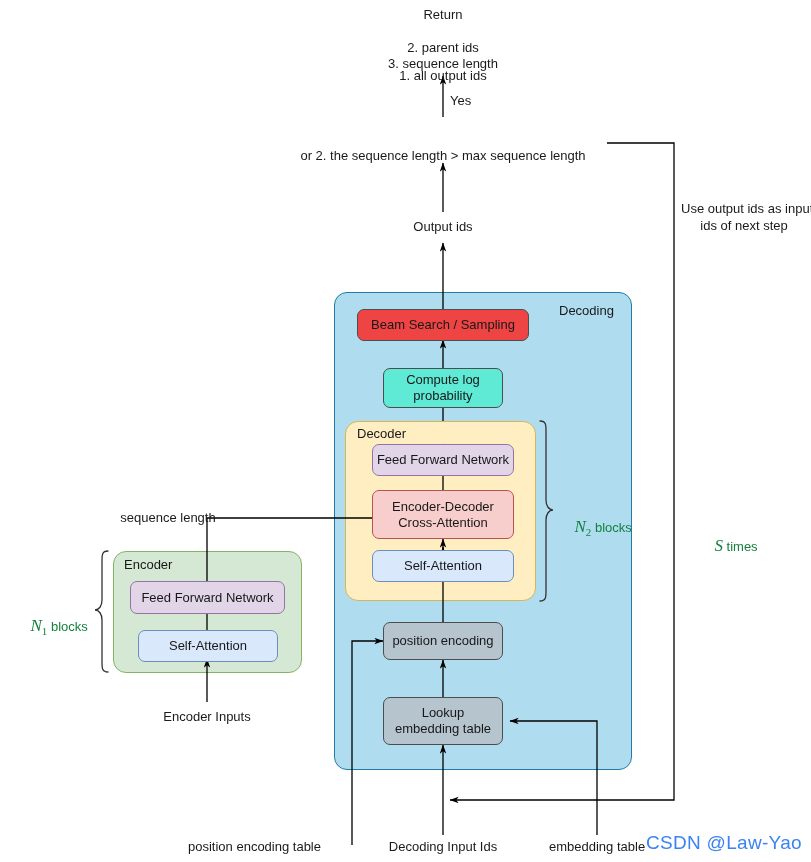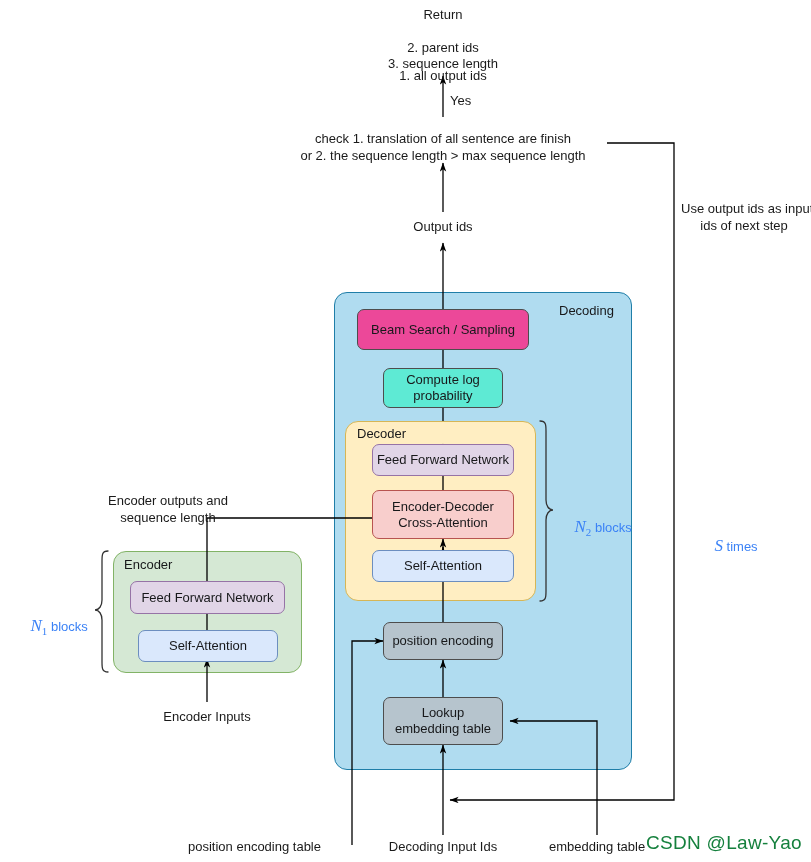--- a/index.html
+++ b/index.html
@@ -60,27 +60,27 @@
     font-style:italic;
     font-size:17px;
   }
   .math sub{
     font-style:normal;
     font-size:11px;
   }
   .mathlbl{
     position:absolute;
     font-size:13px;
+    color:#15803d;
+    white-space:pre;
+  }
+  .watermark{
+    position:absolute;
+    font-size:19px;
     color:#3b82f6;
-    white-space:pre;
-  }
-  .watermark{
-    position:absolute;
-    font-size:19px;
-    color:#15803d;
     white-space:pre;
     letter-spacing:0.3px;
   }
 </style>
 </head>
 <body>
 
 <div id="canvas">
 
   <div class="grp" style="left:334px;top:292px;width:298px;height:478px;background:#b0dcf0;border:1.5px solid #1f7ea8;"></div>
@@ -132,35 +132,34 @@
     </g>
   </svg>
 
   <div class="lbl" style="left:343px;top:6px;width:200px;">Return</div>
   <div class="lbl" style="left:343px;top:23px;width:200px;margin-top:44px;">1. all output ids</div>
   <div class="lbl" style="left:343px;top:39px;width:200px;">2. parent ids</div>
   <div class="lbl" style="left:343px;top:55px;width:200px;">3. sequence length</div>
 
   <div class="lbl" style="left:450px;top:92px;width:40px;text-align:left;">Yes</div>
 
-  <div class="lbl" style="left:243px;top:130px;width:400px;">check 1. translation of all sentence are finish</div>
   <div class="lbl" style="left:243px;top:147px;width:400px;">or 2. the sequence length &gt; max sequence length</div>
 
   <div class="lbl" style="left:363px;top:218px;width:160px;">Output ids</div>
 
   <div class="lbl" style="left:681px;top:200px;width:126px;">Use output ids as input</div>
   <div class="lbl" style="left:681px;top:217px;width:126px;">ids of next step</div>
 
   <div class="mathlbl" style="left:700px;top:521px;">
     <span class="math">S</span><span> times</span>
   </div>
 
   <div class="grp-title" style="left:559px;top:303px;">Decoding</div>
 
-  <div class="box" style="left:357px;top:309px;width:172px;height:41px;background:#ec4899;border:1.3px solid #4d4d4d;">Beam Search / Sampling</div>
+  <div class="box" style="left:357px;top:309px;width:172px;height:32px;background:#ef4444;border:1.3px solid #4d4d4d;">Beam Search / Sampling</div>
 
   <div class="box" style="left:383px;top:368px;width:120px;height:40px;background:#5eead4;border:1.3px solid #4d4d4d;">Compute log
 probability</div>
 
   <div class="box" style="left:383px;top:622px;width:120px;height:38px;background:#b6c4cd;border:1.3px solid #4d4d4d;">position encoding</div>
 
   <div class="box" style="left:383px;top:697px;width:120px;height:48px;background:#b6c4cd;border:1.3px solid #4d4d4d;">Lookup
 embedding table</div>
 
   <div class="grp-title" style="left:357px;top:426px;">Decoder</div>
@@ -193,21 +192,20 @@
       <path d="M108,551 C102,551 102,555 102,561 L102,600 C102,606 99,610 95,610
                C99,610 102,614 102,620 L102,662 C102,668 102,672 108,672"></path>
     </g>
   </svg>
   <div class="mathlbl" style="left:16px;top:601px;">
     <span class="math"><span>N</span><sub>1</sub></span><span> blocks</span>
   </div>
 
   <div class="lbl" style="left:127px;top:708px;width:160px;">Encoder Inputs</div>
 
-  <div class="lbl" style="left:68px;top:492px;width:200px;">Encoder outputs and</div>
   <div class="lbl" style="left:68px;top:509px;width:200px;">sequence length</div>
 
   <div class="lbl" style="left:188px;top:838px;width:160px;text-align:left;">position encoding table</div>
 
   <div class="lbl" style="left:383px;top:838px;width:120px;">Decoding Input Ids</div>
 
   <div class="lbl" style="left:549px;top:838px;width:100px;text-align:left;">embedding table</div>
 
   <div class="watermark" style="left:646px;top:832px;">CSDN @Law-Yao</div>
 

